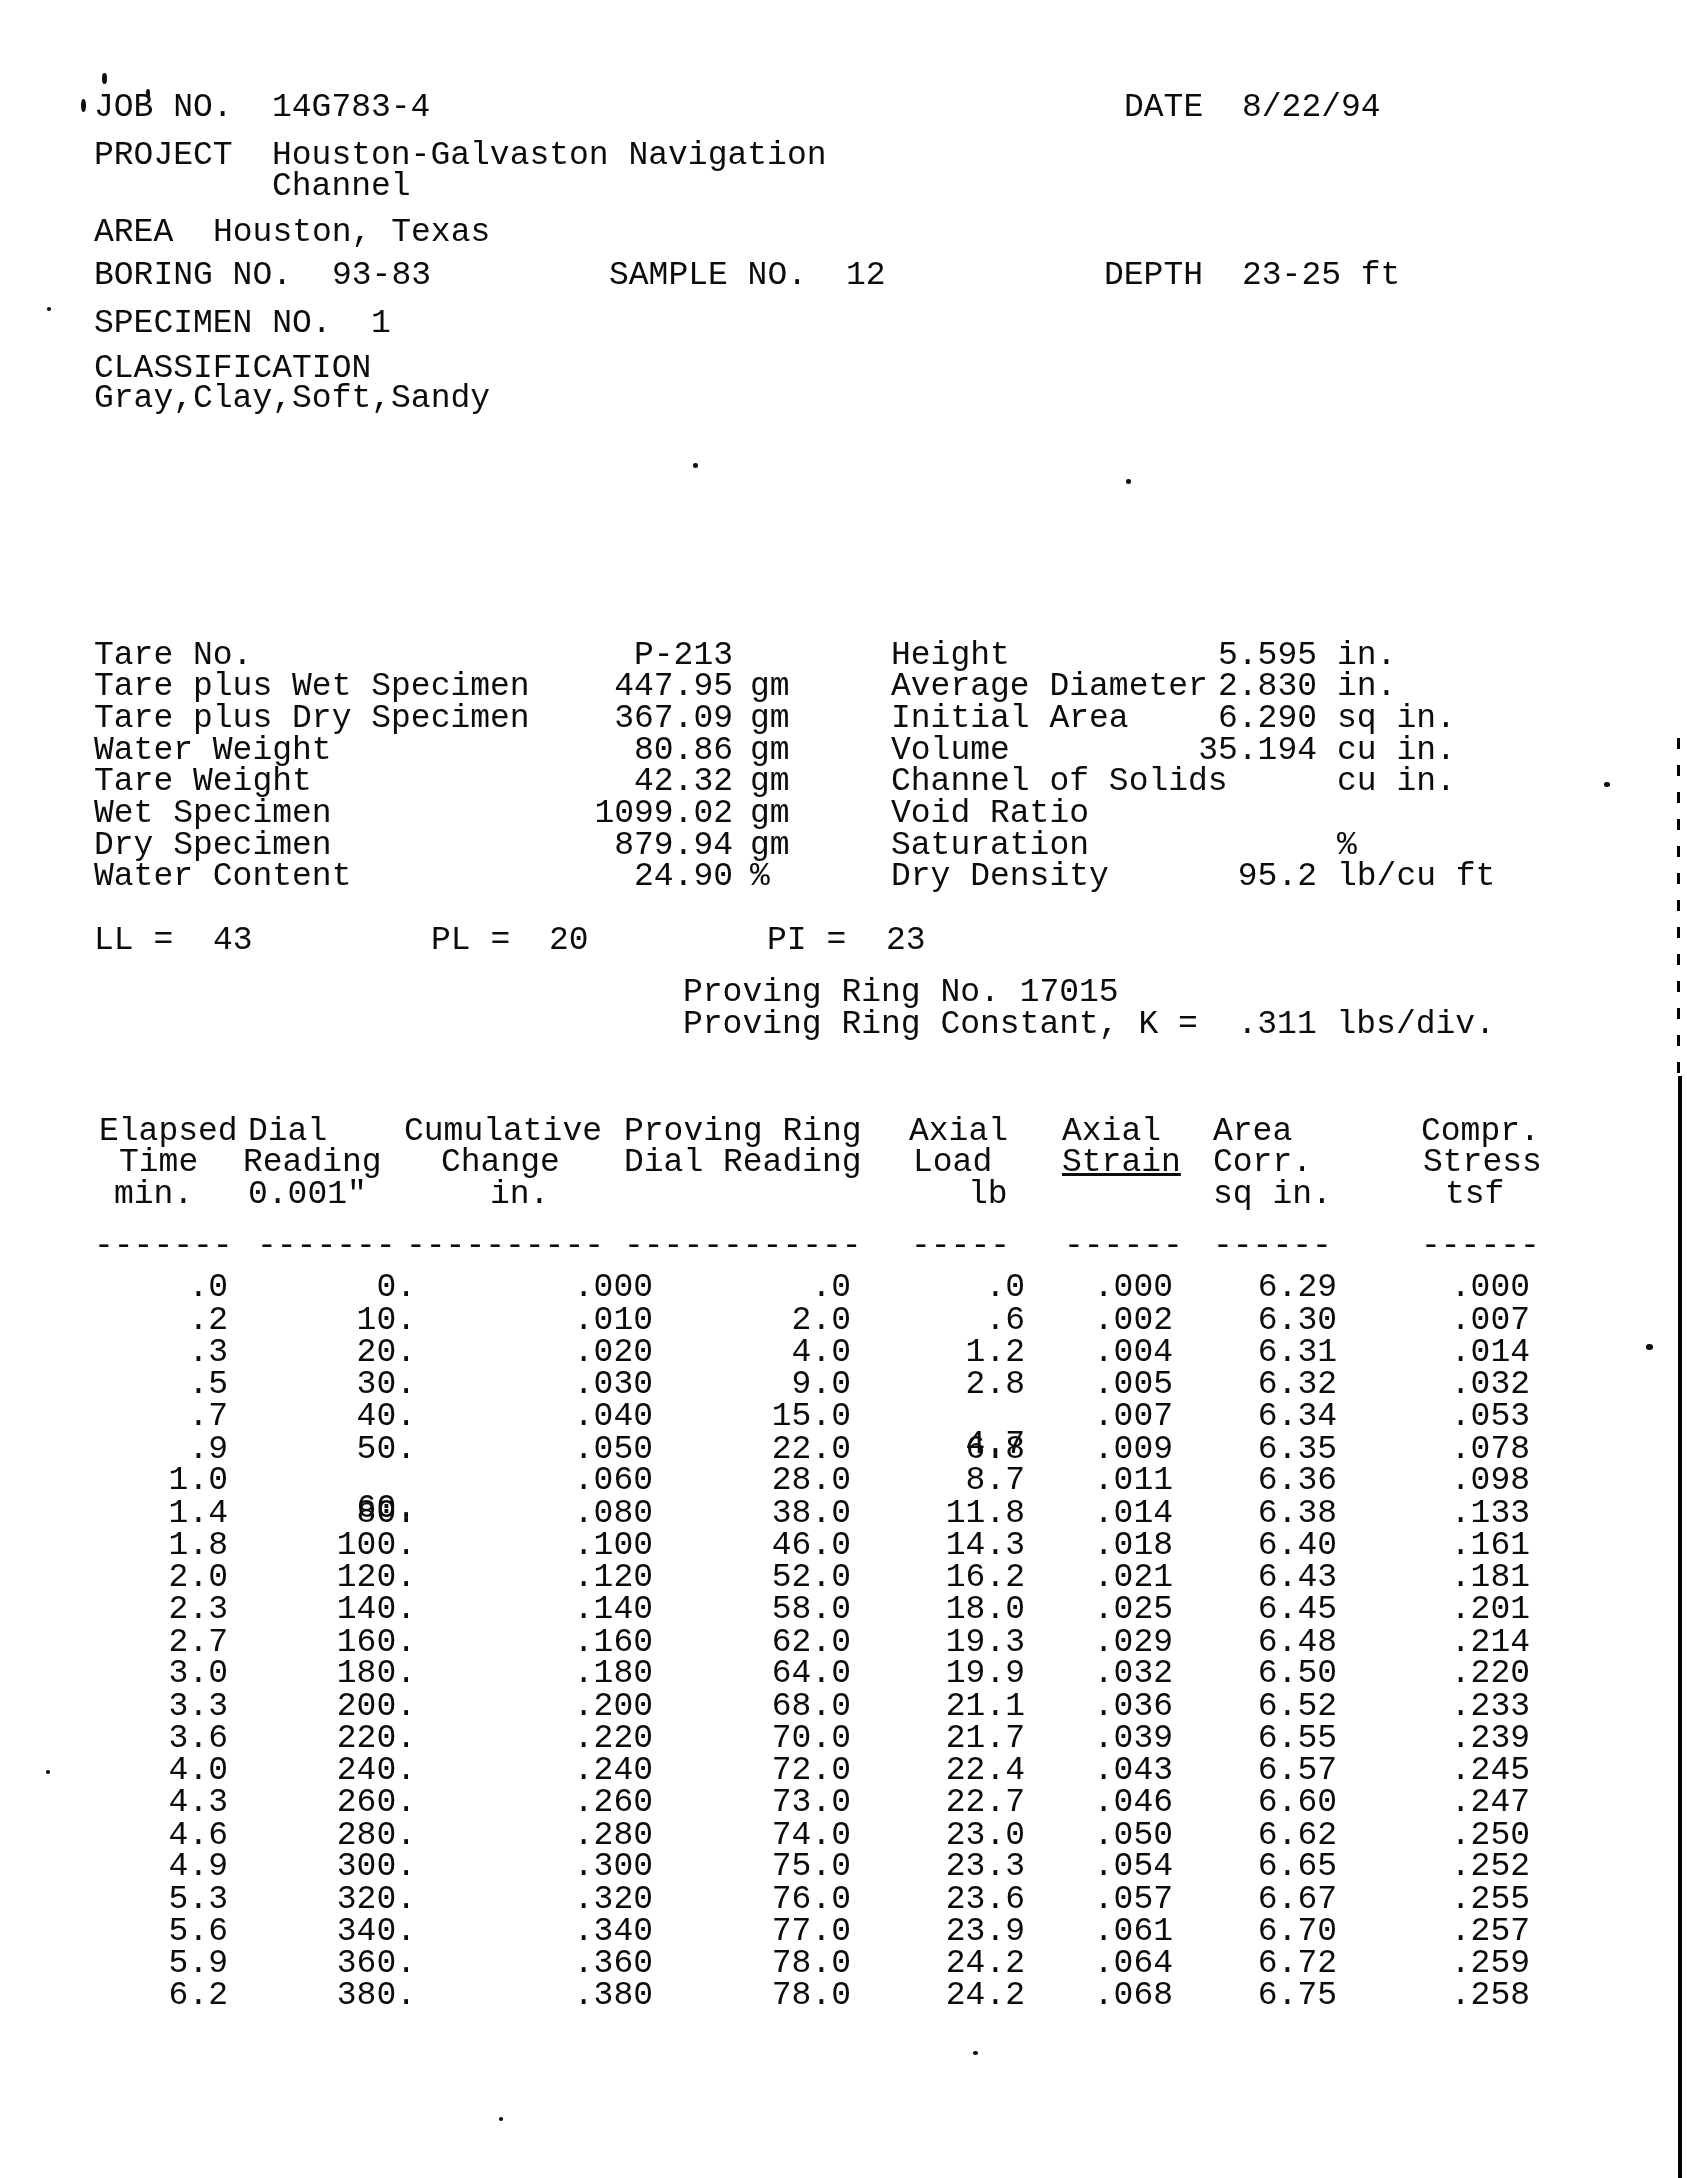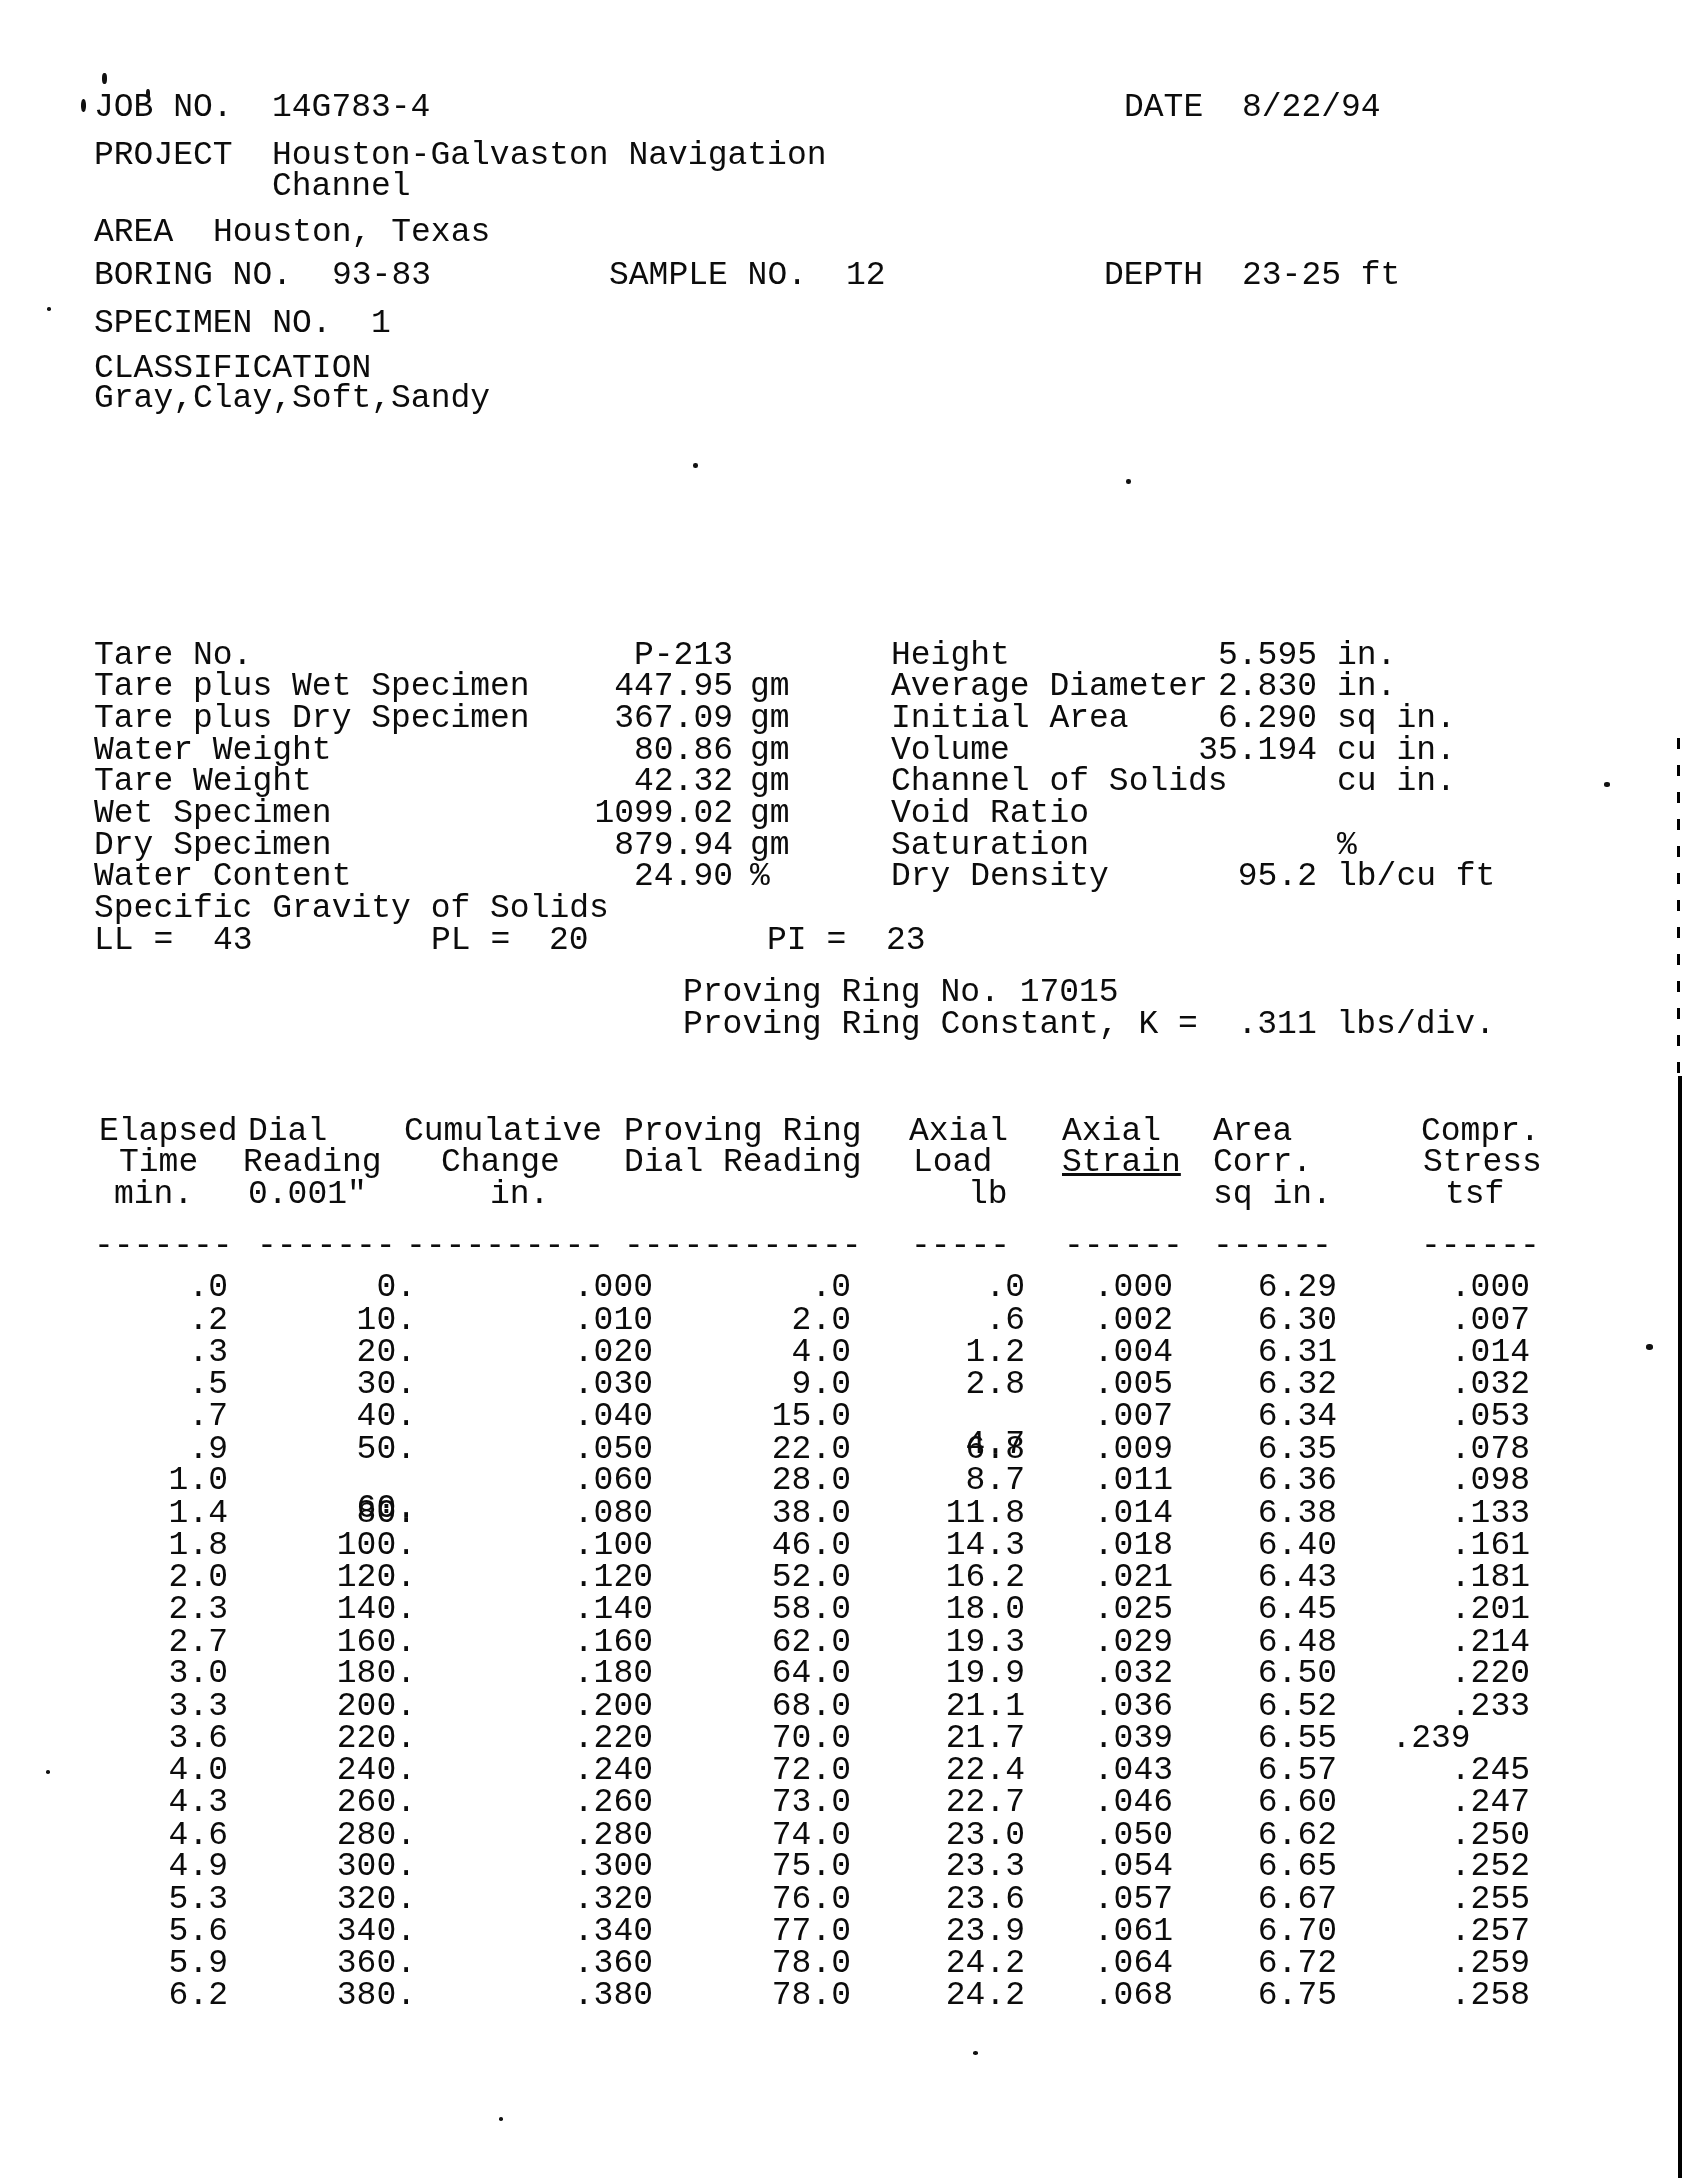--- a/index.html
+++ b/index.html
@@ -91,21 +91,20 @@
       <span class="abs" style="left: 891px; top: 765px;">Channel of Solids</span>
       <span class="abs" style="left: 1337px; top: 765px;">cu in.</span>
       <span class="abs" style="left: 891px; top: 797px;">Void Ratio</span>
       <span class="abs" style="left: 891px; top: 829px;">Saturation</span>
       <span class="abs" style="left: 1337px; top: 829px;">%</span>
       <span class="abs" style="left: 891px; top: 860px;">Dry Density</span>
       <span class="abs ra" style="left: 1099px; top: 860px; width: 218px;">95.2</span>
       <span class="abs" style="left: 1337px; top: 860px;">lb/cu ft</span>
     </div>
 
-  <span class="abs" style="left:94px;top:892px;">Specific Gravity of Solids</span>
 
   <div>
     <span class="abs" style="left:94px;top:924px;">LL =</span>
     <span class="abs" style="left:213px;top:924px;">43</span>
     <span class="abs" style="left:431px;top:924px;">PL =</span>
     <span class="abs" style="left:549px;top:924px;">20</span>
     <span class="abs" style="left:767px;top:924px;">PI =</span>
     <span class="abs" style="left:886px;top:924px;">23</span>
   </div>
 
@@ -257,21 +256,21 @@
       <span class="abs ra" style="left: 975px; top: 1690px; width: 198px;">.036</span>
       <span class="abs ra" style="left: 1139px; top: 1690px; width: 198px;">6.52</span>
       <span class="abs ra" style="left: 1332px; top: 1690px; width: 198px;">.233</span>
       <span class="abs ra" style="left: 30px; top: 1722px; width: 198px;">3.6</span>
       <span class="abs ra" style="left: 218px; top: 1722px; width: 198px;">220.</span>
       <span class="abs ra" style="left: 455px; top: 1722px; width: 198px;">.220</span>
       <span class="abs ra" style="left: 653px; top: 1722px; width: 198px;">70.0</span>
       <span class="abs ra" style="left: 827px; top: 1722px; width: 198px;">21.7</span>
       <span class="abs ra" style="left: 975px; top: 1722px; width: 198px;">.039</span>
       <span class="abs ra" style="left: 1139px; top: 1722px; width: 198px;">6.55</span>
-      <span class="abs ra" style="left: 1332px; top: 1722px; width: 198px; text-align: center;">.239</span>
+      <span class="abs ra" style="left: 1332px; top: 1722px; width: 198px;">.239</span>
       <span class="abs ra" style="left: 30px; top: 1754px; width: 198px;">4.0</span>
       <span class="abs ra" style="left: 218px; top: 1754px; width: 198px;">240.</span>
       <span class="abs ra" style="left: 455px; top: 1754px; width: 198px;">.240</span>
       <span class="abs ra" style="left: 653px; top: 1754px; width: 198px;">72.0</span>
       <span class="abs ra" style="left: 827px; top: 1754px; width: 198px;">22.4</span>
       <span class="abs ra" style="left: 975px; top: 1754px; width: 198px;">.043</span>
       <span class="abs ra" style="left: 1139px; top: 1754px; width: 198px;">6.57</span>
       <span class="abs ra" style="left: 1332px; top: 1754px; width: 198px;">.245</span>
       <span class="abs ra" style="left: 30px; top: 1786px; width: 198px;">4.3</span>
       <span class="abs ra" style="left: 218px; top: 1786px; width: 198px;">260.</span>

